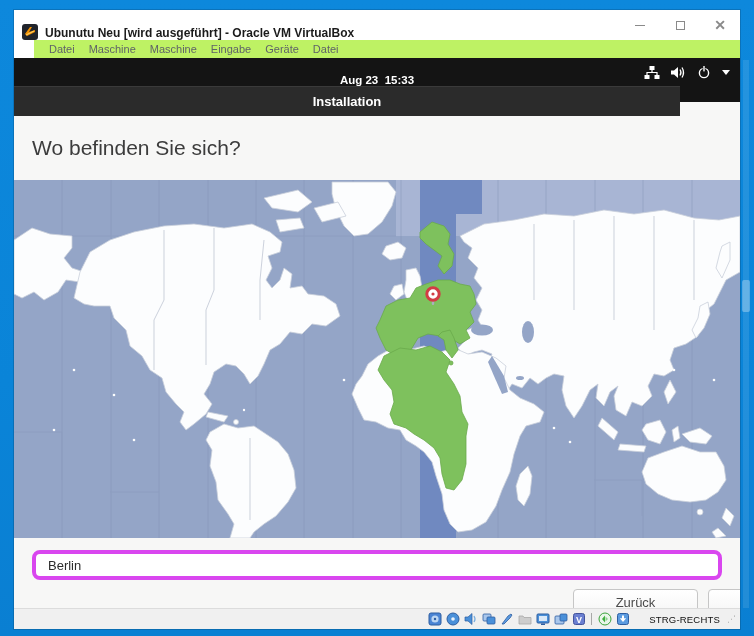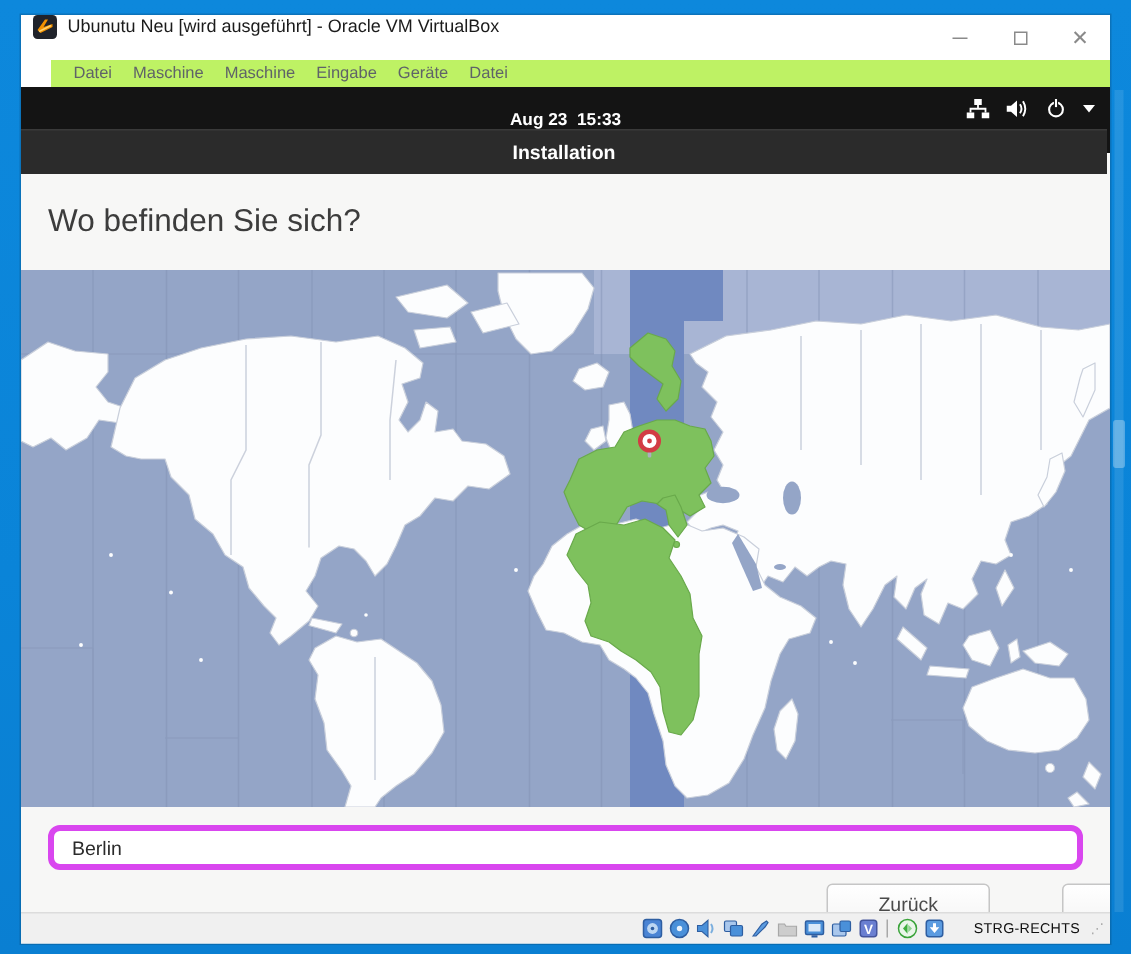--- a/index.html
+++ b/index.html
@@ -11,21 +11,21 @@
   }
   .desktop-accent { position:absolute; right:4px; top:280px; width:8px; height:32px;
     background:rgba(255,255,255,.30); border-radius:2px; }
   .desktop-accent2 { position:absolute; right:5px; top:60px; width:6px; height:548px;
     background:rgba(255,255,255,.10); }
 
   .vbox-window { position:absolute; left:14px; top:10px; width:726px; height:619px;
     background:#fff; display:flex; flex-direction:column; box-shadow:0 0 0 1px rgba(0,0,0,.15); }
 
   
-  .titlebar { height:30px; display:flex; align-items:flex-start; padding-left:8px; background:#fff; flex:0 0 auto; }
+  .titlebar { height:30px; display:flex; align-items:flex-end; padding-left:8px; background:#fff; flex:0 0 auto;font-weight:bold; }
   .vbox-logo { width:16px; height:16px; border-radius:3px; background:#20232b; position:relative; margin-right:7px; flex:0 0 auto; }
   .vbox-logo svg { position:absolute; left:1px; top:1px; }
   .title-text { font-size:12px; color:#1b1b1b; white-space:nowrap; overflow:hidden; flex:1; }
   .win-controls { display:flex; align-items:center; height:100%; flex:0 0 auto; }
   .win-btn { width:40px; height:100%; display:flex; align-items:center; justify-content:center; color:#8a8a8a; font-size:12px; }
   .glyph-min { width:10px; height:1px; background:#8a8a8a; display:block; }
   .glyph-max { width:9px; height:9px; border:1px solid #8a8a8a; display:block; }
   .glyph-close { font-size:14px; line-height:1; color:#8a8a8a; }
 
   
@@ -34,37 +34,37 @@
 
   
   .vm-screen { height:550px; position:relative; overflow:hidden; background:#f7f7f6; flex:0 0 auto; }
 
   .ubuntu-topbar { position:absolute; left:0; top:0; width:726px; height:44px; background:#141414;
     display:flex; align-items:center; justify-content:center; }
   .topbar-clock { color:#fff; font-size:11.5px; font-weight:bold; white-space:pre; }
   .topbar-right { position:absolute; right:10px; top:0; height:28px; display:flex; align-items:center; gap:11px; }
   .caret-down { width:0; height:0; border-left:4px solid transparent; border-right:4px solid transparent; border-top:5px solid #fff; }
 
-  .installer-header { position:absolute; left:0; top:28px; width:724px; height:30px; background:#2b2b2b;
+  .installer-header { position:absolute; left:0; top:28px; width:666px; height:30px; background:#2b2b2b;
     border-top:1px solid #3a3a3a; display:flex; align-items:center; justify-content:center; }
   .installer-header span { color:#fff; font-size:13px; font-weight:bold; }
 
   .installer-body { position:absolute; left:0; top:58px; width:726px; height:492px; background:#f7f7f6; overflow:hidden; }
   .page-title { font-size:21px; font-weight:500; color:#3c3c3c; padding:20px 0 0 18px; height:64px; }
 
   .map-wrap { position:absolute; left:0; top:64px; width:726px; height:358px; }
 
   .tz-field { position:absolute; left:18px; top:434px; width:690px; height:30px;
     border:4px solid #d946ef; border-radius:8px; background:#fff; font-family:Liberation Sans, sans-serif;
     font-size:13px; color:#2b2b2b; padding:0 12px; outline:none; }
 
   .btn { position:absolute; height:28px; background:linear-gradient(180deg,#ffffff,#f5f5f5);
     border:1px solid #c6c6c6; border-radius:4px; font-size:13px; color:#4a4a4a;
     display:flex; align-items:flex-start; justify-content:center; padding-top:5px; }
-  .btn-back { left:537px; top:473px; width:109px; }
+  .btn-back { left:559px; top:473px; width:125px; }
   .btn-next { left:694px; top:473px; width:40px; }
 
   
   .statusbar { height:21px; background:#f0f0f0; border-top:1px solid #dcdcdc;
     display:flex; align-items:center; justify-content:flex-end; gap:3px; padding-right:4px; flex:0 0 auto; }
   .sb-icon { width:15px; height:15px; display:flex; align-items:center; justify-content:center; }
   .sb-sep { width:1px; height:12px; background:#a8a8a8; margin:0 2px; }
   .hostkey { font-size:9.5px; color:#111; margin:0 3px 0 16px; letter-spacing:.2px; }
   .grip { color:#a9a9a9; font-size:9px; margin-left:1px; }
 </style>

